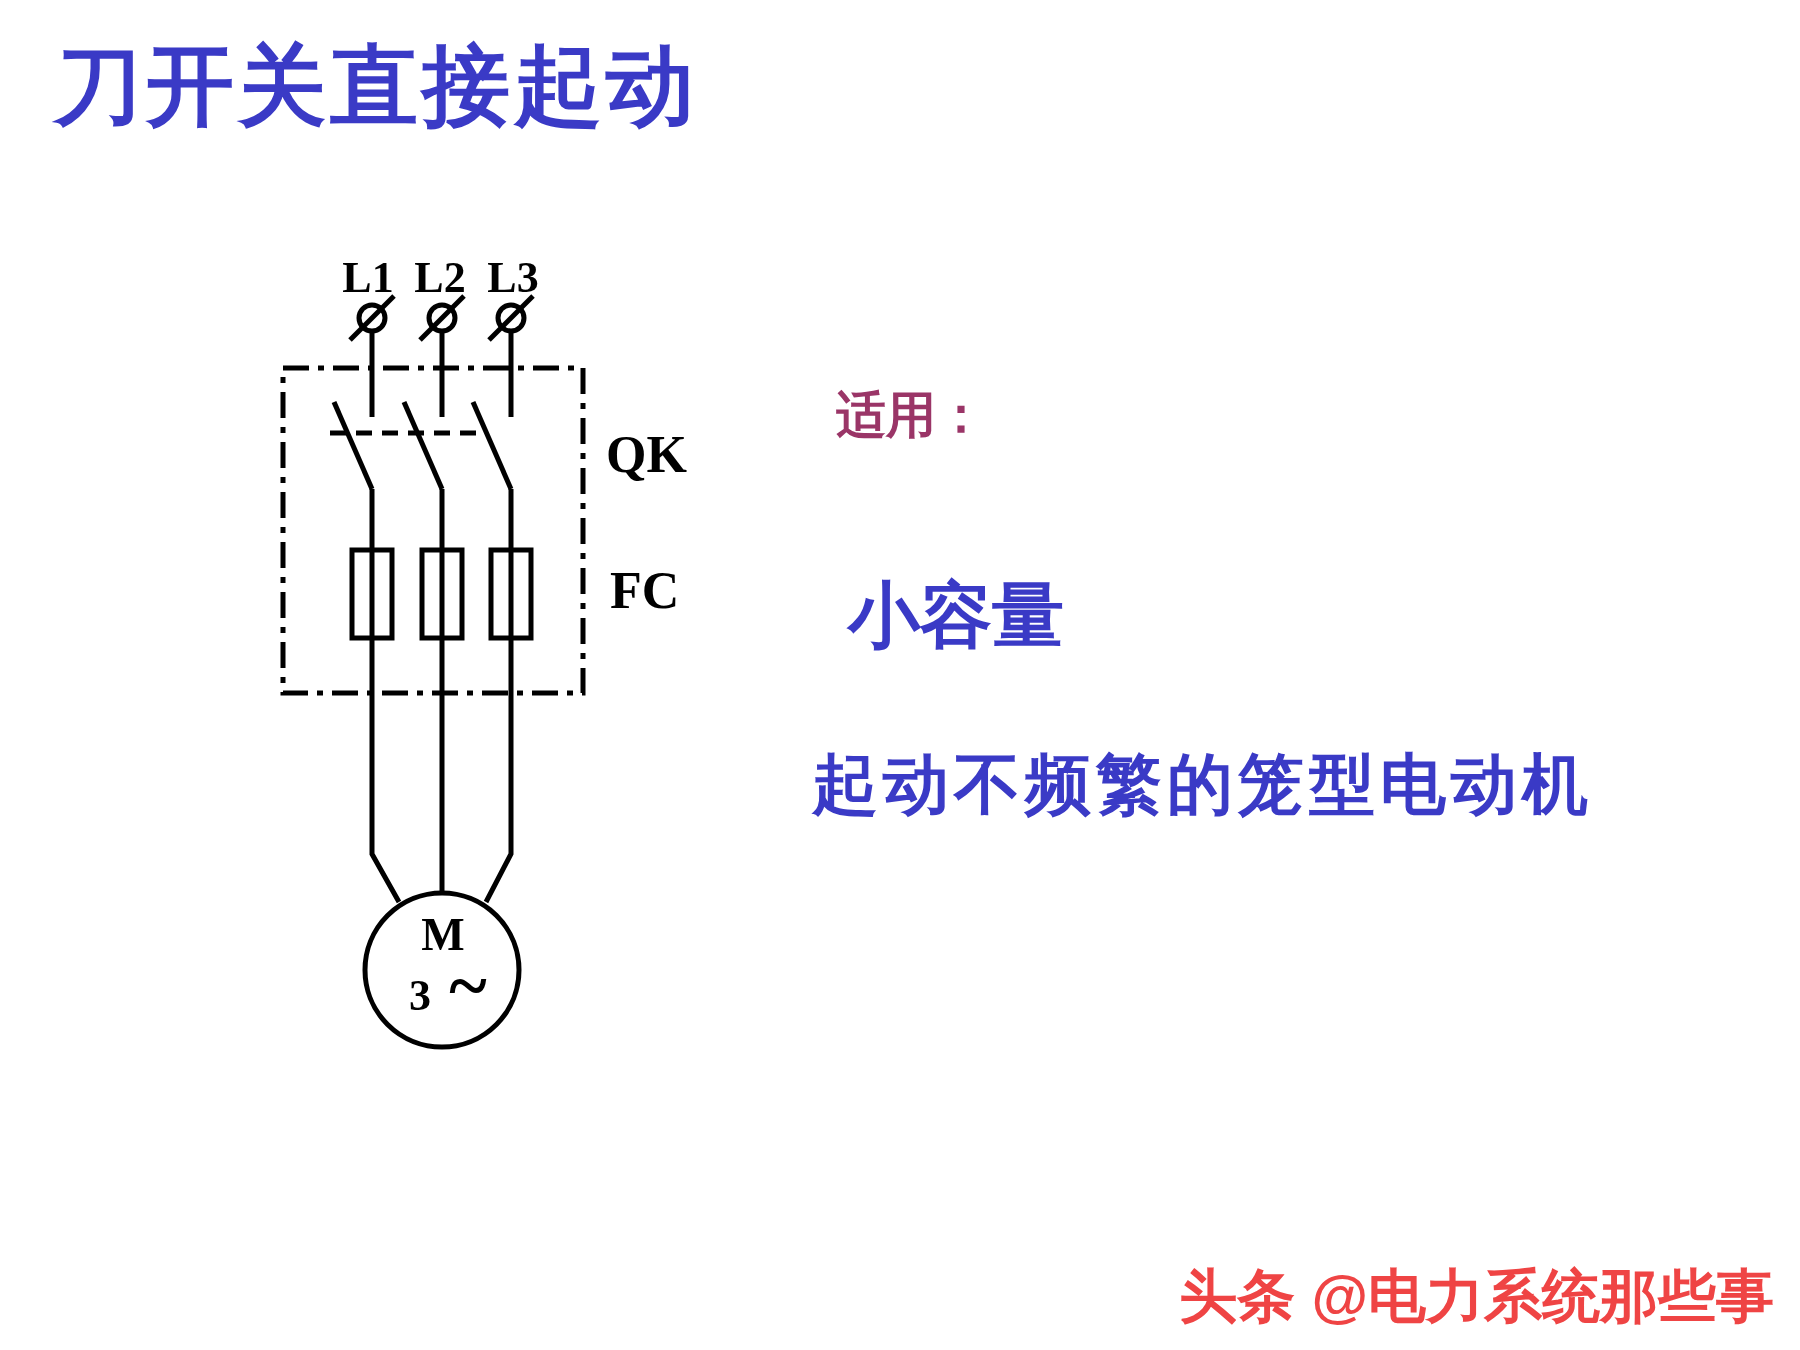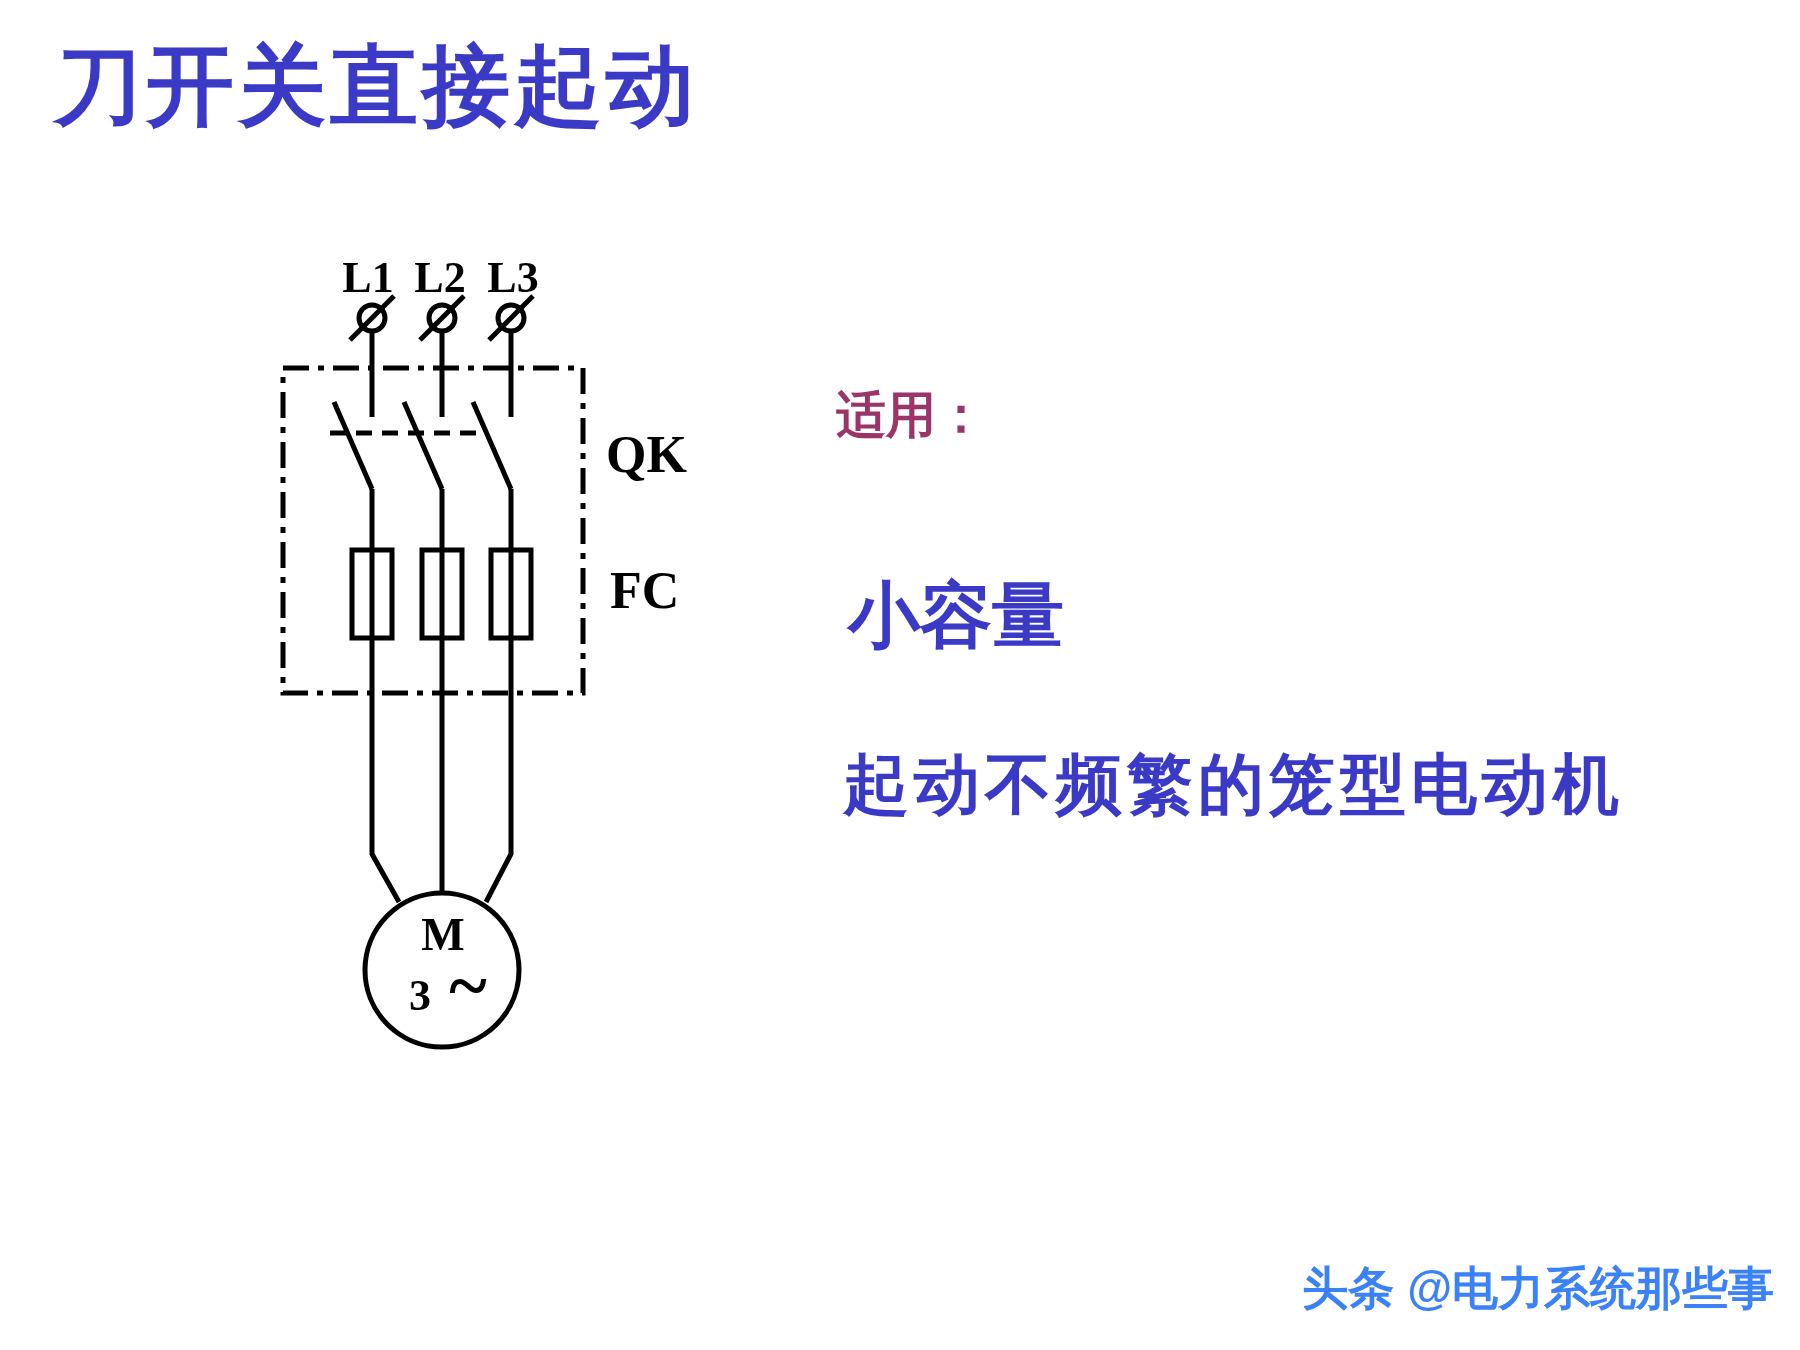--- a/index.html
+++ b/index.html
@@ -24,25 +24,25 @@
   .motor-phase{font-size:44px;}
   .motor-tilde{font-size:72px;font-weight:bold;}
   #notes-heading{
     left:836px;top:382px;
     font-size:50px;color:#9a3567;font-weight:bold;white-space:nowrap;
   }
   .note-item{
     color:#3a3ac6;font-weight:bold;white-space:nowrap;
   }
   #note-item-0{left:848px;top:560px;font-size:72px;margin-top:8px;}
-  #note-item-1{left:843px;top:740px;font-size:66px;letter-spacing:5px;}
+  #note-item-1{left:812px;top:740px;font-size:66px;letter-spacing:5px;}
   #watermark{
     right:26px;top:1258px;
     font-family:"Liberation Sans","DejaVu Sans",sans-serif;
-    font-size:46px;font-weight:bold;color:#3b82f6;white-space:nowrap;
+    font-size:58px;font-weight:bold;color:#ef4444;white-space:nowrap;
   }
 </style>
 </head>
 <body>
 
 <div id="slide-title" class="abs">刀开关直接起动</div>
 
 <svg id="circuit-svg" class="abs" viewBox="0 0 1800 1350">
 
   <text x="368" y="292" text-anchor="middle" class="phase-label">L1</text>

